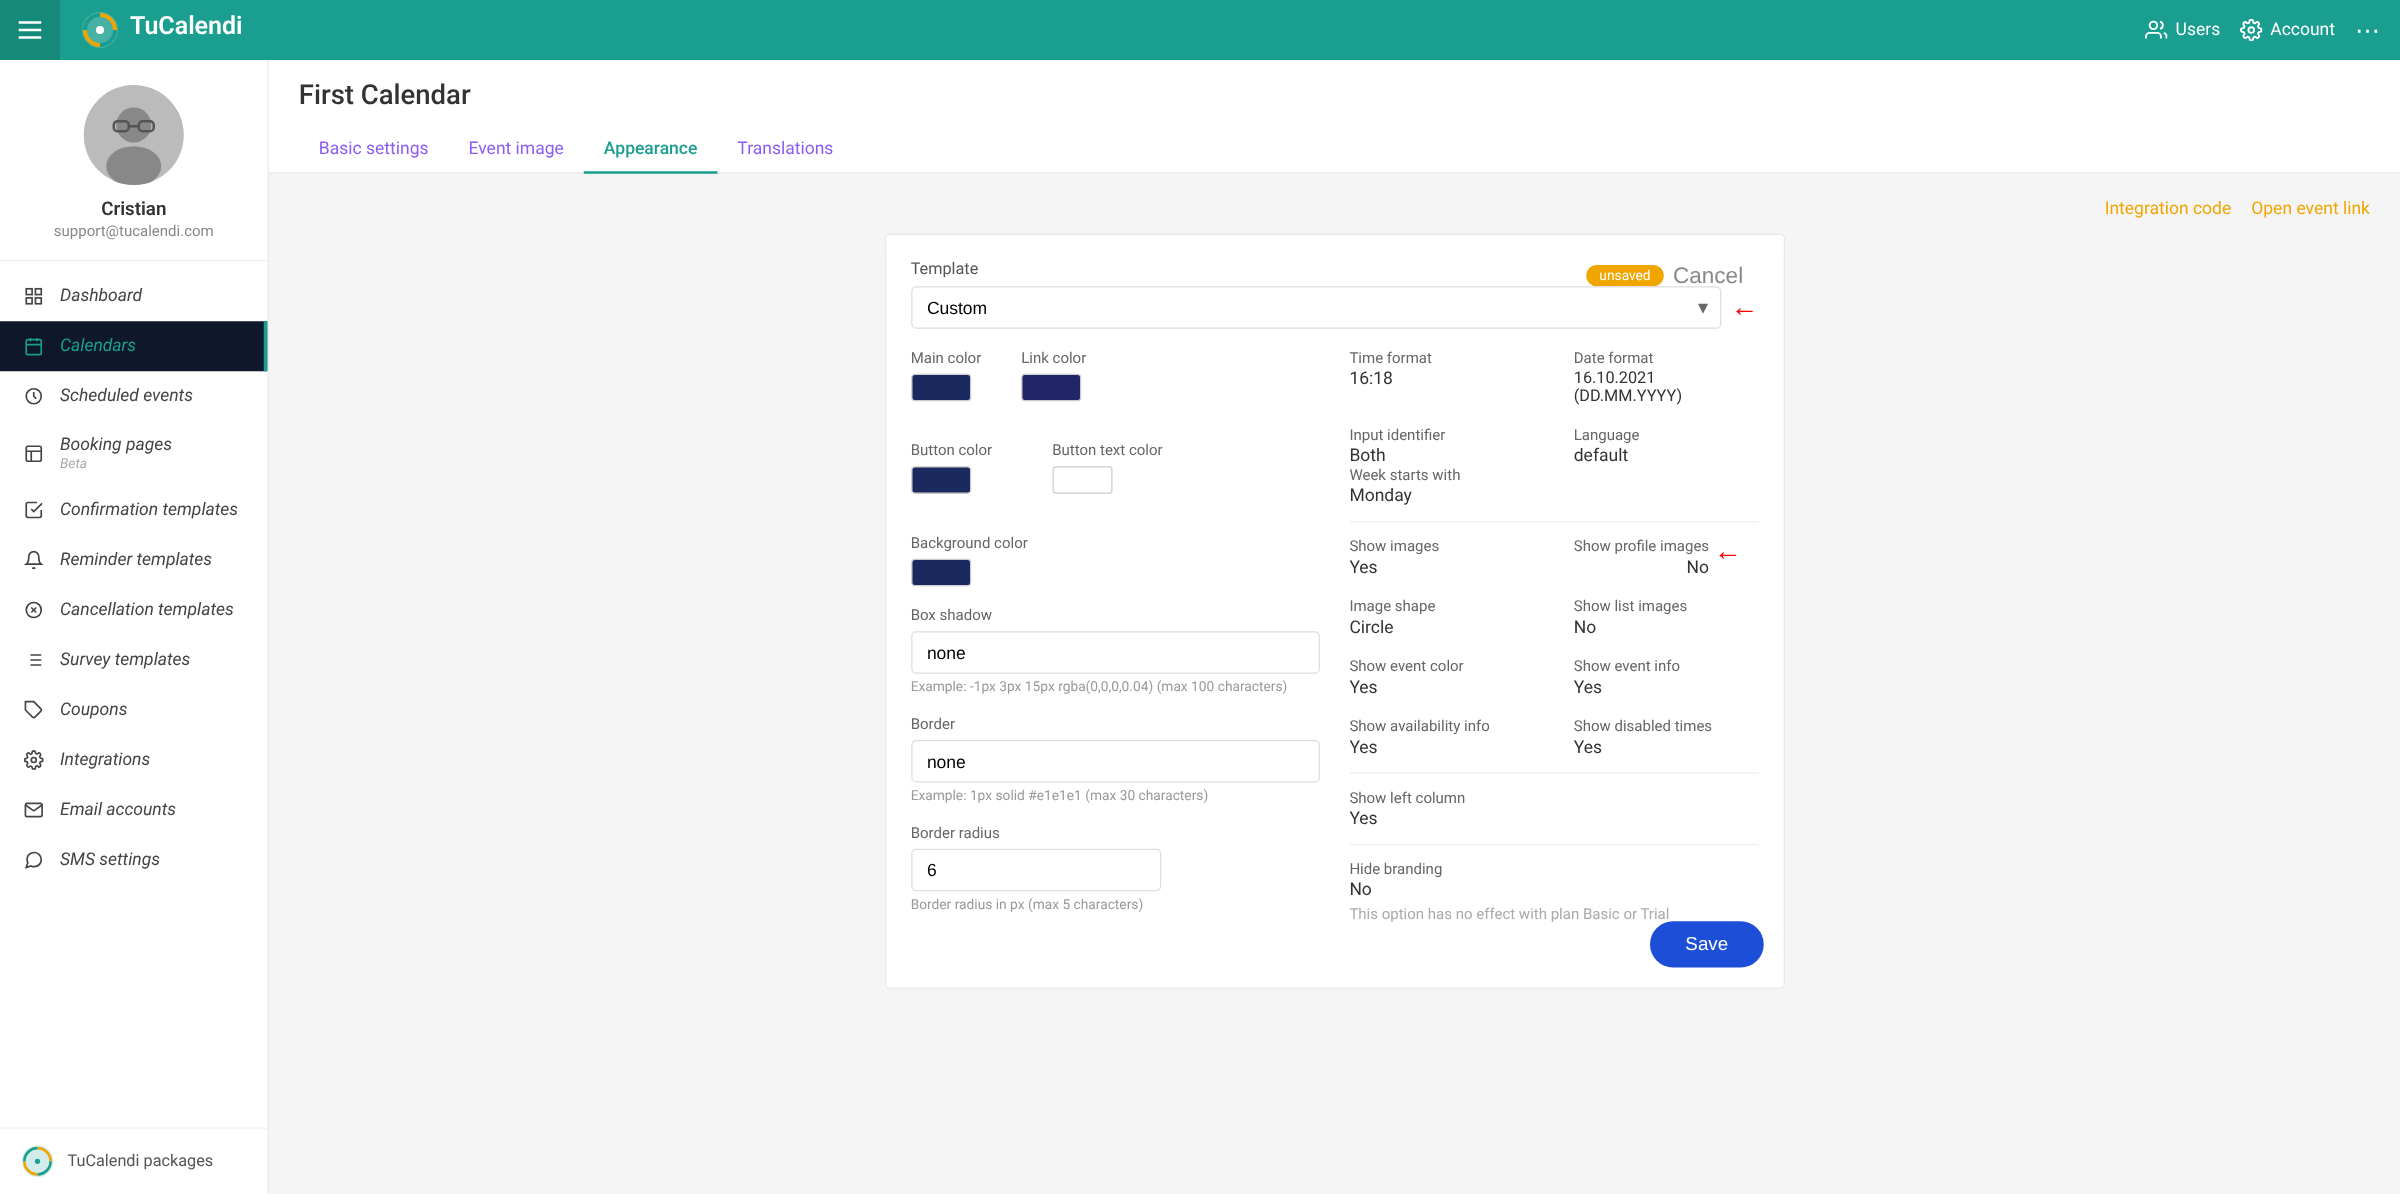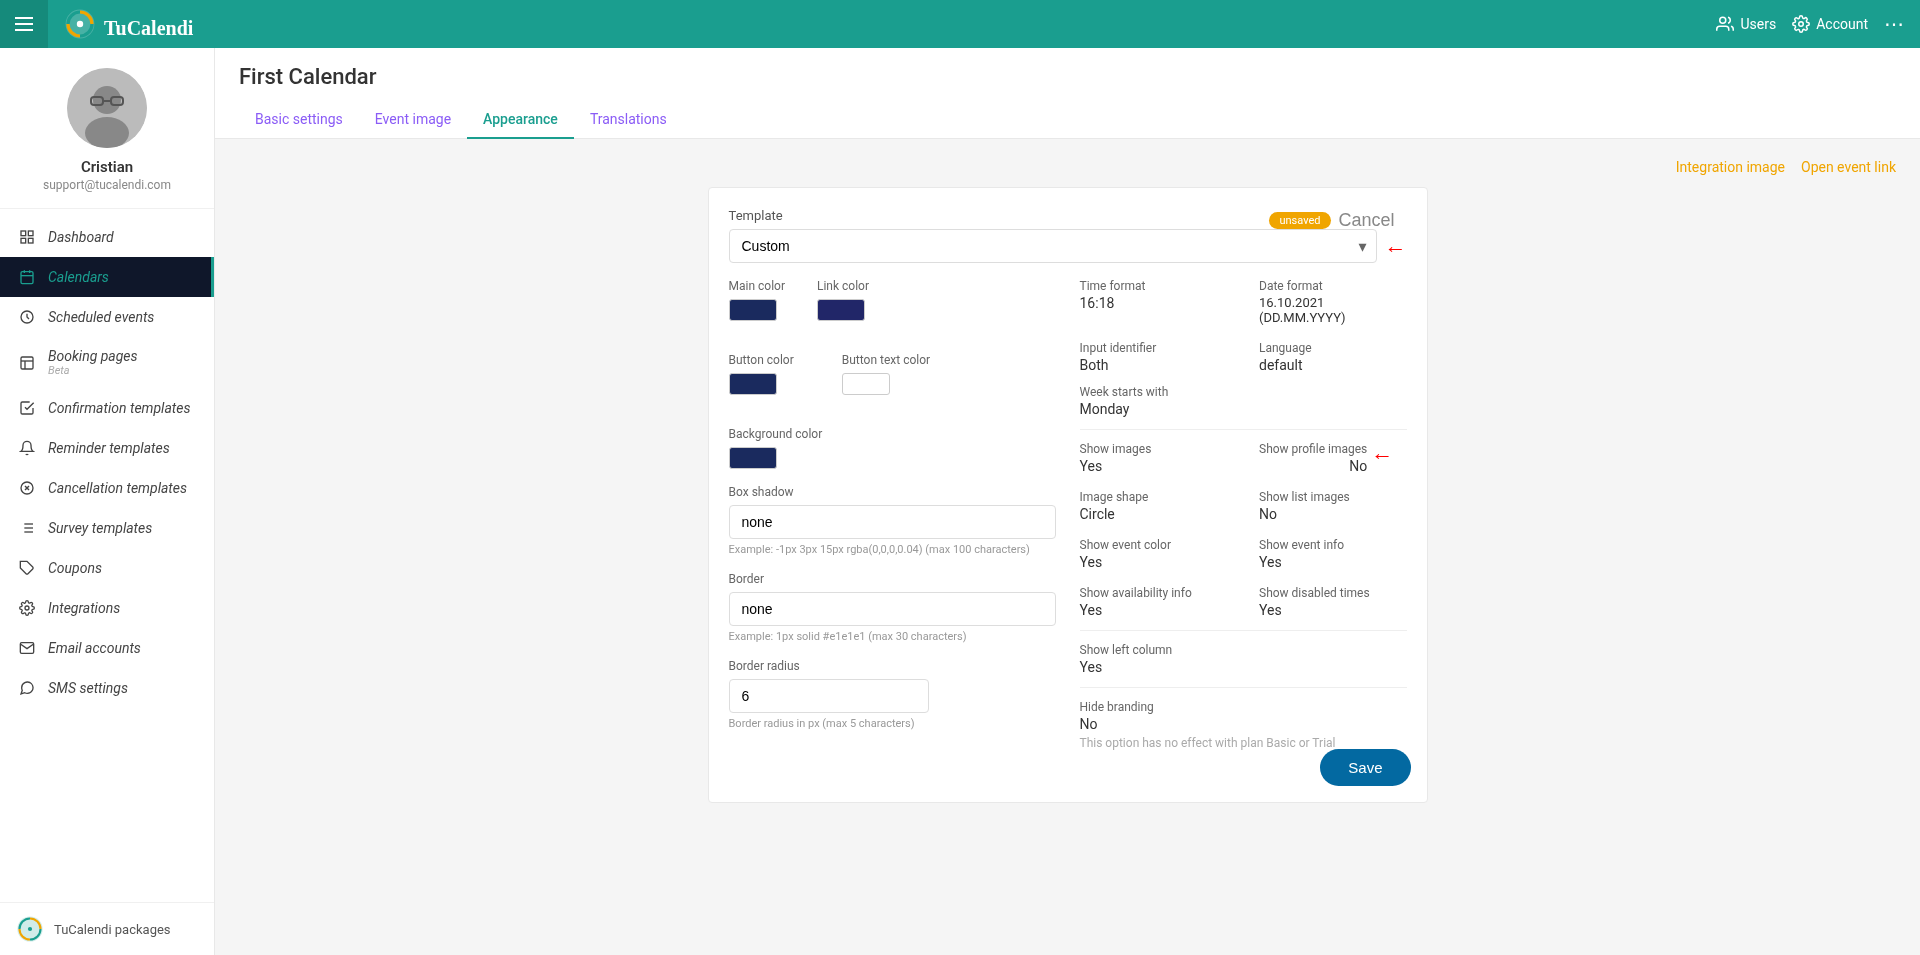--- a/index.html
+++ b/index.html
@@ -7,21 +7,21 @@
 
     
     .topbar {
       position: fixed; top: 0; left: 0; right: 0; height: 48px;
       background: #1a9e8f; display: flex; align-items: center; z-index: 100;
     }
     .topbar-menu-btn {
       width: 48px; height: 48px; display: flex; align-items: center; justify-content: center;
       background: #158a7b; cursor: pointer; flex-shrink: 0;
     }
-    .topbar-logo { display: flex; align-items: flex-end; gap: 8px; padding: 0 16px; font-family: Liberation Serif, serif; }
+    .topbar-logo { display: flex; align-items: flex-start; gap: 8px; padding: 0 16px; }
     .topbar-logo-text { color: white; font-size: 20px; font-weight: 600; }
     .topbar-right { margin-left: auto; display: flex; align-items: center; gap: 16px; padding-right: 16px; }
     .topbar-btn { display: flex; align-items: center; gap: 6px; color: white; font-size: 14px; cursor: pointer; }
     .topbar-more { color: white; font-size: 20px; cursor: pointer; }
 
     
     .sidebar {
       width: 215px; background: white; position: fixed; top: 48px; left: 0; bottom: 0;
       display: flex; flex-direction: column; border-right: 1px solid #e8e8e8; z-index: 90; overflow-y: auto;
     }
@@ -99,21 +99,21 @@
     
     .info-grid { display: grid; grid-template-columns: 1fr 1fr; gap: 16px 32px; }
     .info-item { }
     .info-label { font-size: 12px; color: #666; margin-bottom: 2px; }
     .info-value { font-size: 14px; color: #333; }
     .info-value.small { font-size: 13px; }
     .divider { border: none; border-top: 1px solid #eee; margin: 12px 0; }
 
     .save-btn {
       position: absolute; bottom: 16px; right: 16px;
-      background: #0369a1; color: white; border: none; border-radius: 20px;
+      background: #1d4ed8; color: white; border: none; border-radius: 20px;
       padding: 10px 28px; font-size: 15px; cursor: pointer; font-weight: 500;
     }
 
     
     .logo-svg { width: 32px; height: 32px; }
 
     .hamburger { display: flex; flex-direction: column; gap: 4px; }
     .hamburger span { width: 18px; height: 2px; background: white; display: block; }
   </style>
 </head>
@@ -328,21 +328,21 @@
     <div class="tabs">
       <div class="tab">Basic settings</div>
       <div class="tab">Event image</div>
       <div class="tab active">Appearance</div>
       <div class="tab">Translations</div>
     </div>
   </div>
 
   <div class="content-area">
     <div class="top-links">
-      <a class="top-link">Integration image</a>
+      <a class="top-link">Integration code</a>
       <a class="top-link">Open event link</a>
     </div>
 
     <div class="form-panel">
 
       <div style="position:absolute; top:12px; right:16px; display:flex; align-items:center; gap:8px;">
         <span class="unsaved-badge">unsaved</span>
         <button class="cancel-btn">Cancel</button>
       </div>
 
@@ -407,21 +407,21 @@
 
           <div class="field-group">
             <div class="field-label">Border radius</div>
             <input class="text-input" type="text" value="6" style="max-width: 200px;">
             <div class="field-hint">Border radius in px (max 5 characters)</div>
           </div>
         </div>
 
         <div class="right-col">
 
-          <div class="info-grid" style="margin-bottom:12px;">
+          <div class="info-grid" style="">
             <div class="info-item">
               <div class="info-label">Time format</div>
               <div class="info-value">16:18</div>
             </div>
             <div class="info-item">
               <div class="info-label">Date format</div>
               <div class="info-value info-value small">16.10.2021 (DD.MM.YYYY)</div>
             </div>
             <div class="info-item">
               <div class="info-label">Input identifier</div>

